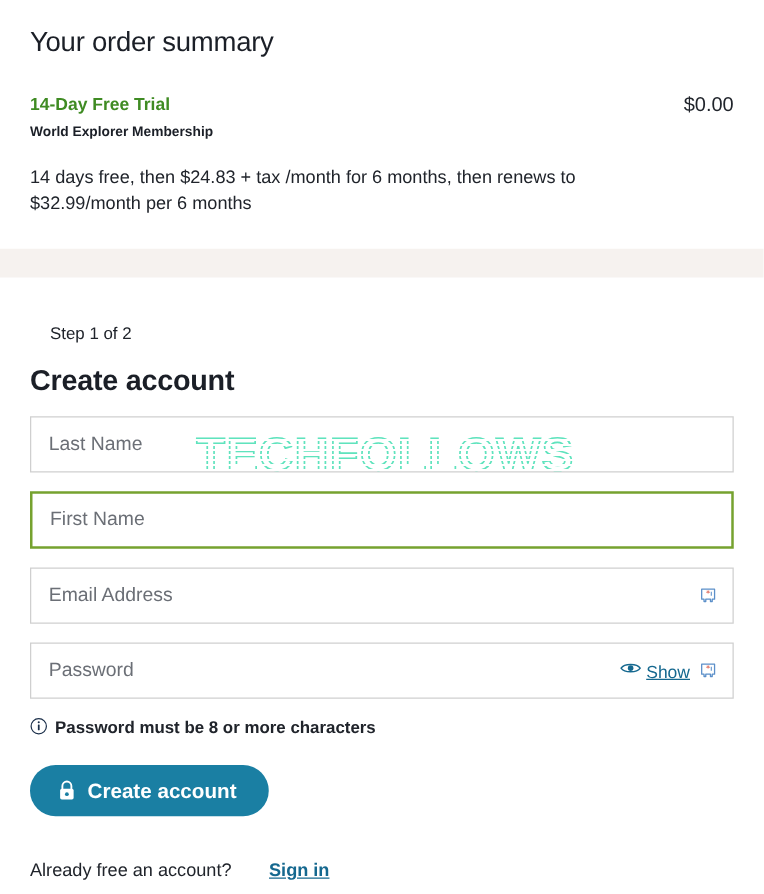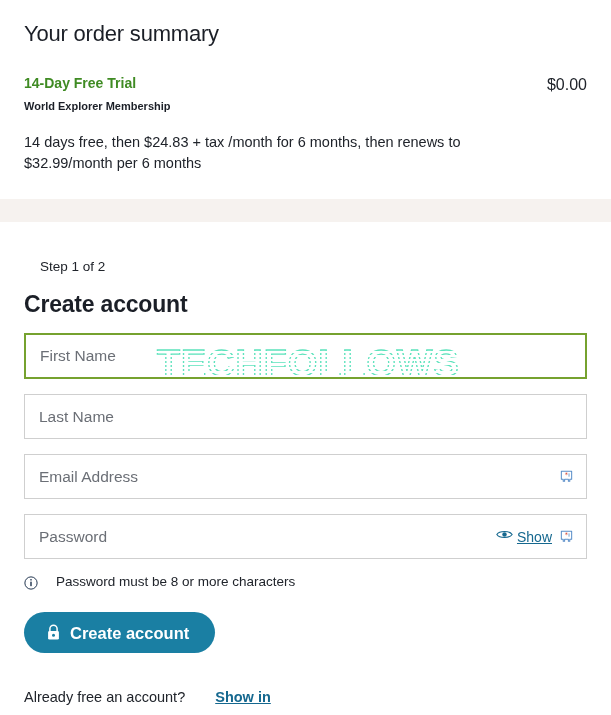--- a/index.html
+++ b/index.html
@@ -135,24 +135,25 @@
   .pm-icon {
     width: 15px;
     height: 15px;
     flex: 0 0 auto;
   }
   .pm-icon svg { display: block; }
 
   
   .hint-row {
     display: flex;
-    align-items: flex-end;
-    gap: 18px;
+    align-items: flex-start;
+    gap: 6px;
     margin-top: 3px;
     margin-bottom: 22px;
+    font-weight: bold;
   }
   .info-icon { width: 14px; height: 14px; flex: 0 0 auto; }
   .info-icon svg { display: block; }
   .hint-text {
     font-size: 13.5px;
     color: #20242b;
     line-height: 1.2;
   }
 
   
@@ -240,27 +241,27 @@
 </section>
 
 <div class="divider-band"></div>
 
 <section class="form-section">
 
   <div class="step-label">Step 1 of 2</div>
   <h2 class="form-title">Create account</h2>
 
   
+  <div class="field">
+    <span class="field-placeholder">Last Name</span>
+  </div>
+
+  
   <div class="field focused">
     <span class="field-placeholder">First Name</span>
-  </div>
-
-  
-  <div class="field">
-    <span class="field-placeholder">Last Name</span>
   </div>
 
   
   <div class="field">
     <span class="field-placeholder">Email Address</span>
     <span class="field-right">
       <span class="pm-icon">
         <svg viewBox="0 0 16 16" width="15" height="15">
           <path d="M2.5 2.5 H13.5 V11 H11.5 V13 H10 V11 H6 V13 H4.5 V11 H2.5 Z" fill="#ffffff" stroke="#5b8fc9" stroke-width="1.1" stroke-linejoin="round"></path>
           <text x="8" y="8.6" font-size="7" fill="#d4402c" text-anchor="middle" font-family="DejaVu Sans, sans-serif">*</text>
@@ -313,18 +314,18 @@
         <rect x="1.6" y="7.0" width="10.8" height="8.6" rx="1.4" fill="#ffffff"></rect>
         <circle cx="7" cy="11.3" r="1.5" fill="#1a7fa3"></circle>
       </svg>
     </span>
     <span>Create account</span>
   </button>
 
   
   <div class="signin-row">
     <span class="signin-prompt">Already free an account?</span>
-    <a class="signin-link" href="#">Show in</a>
+    <a class="signin-link" href="#">Sign in</a>
   </div>
 
 </section>
 
 <div class="watermark">TECHFOLLOWS</div>
 
 </body></html>

